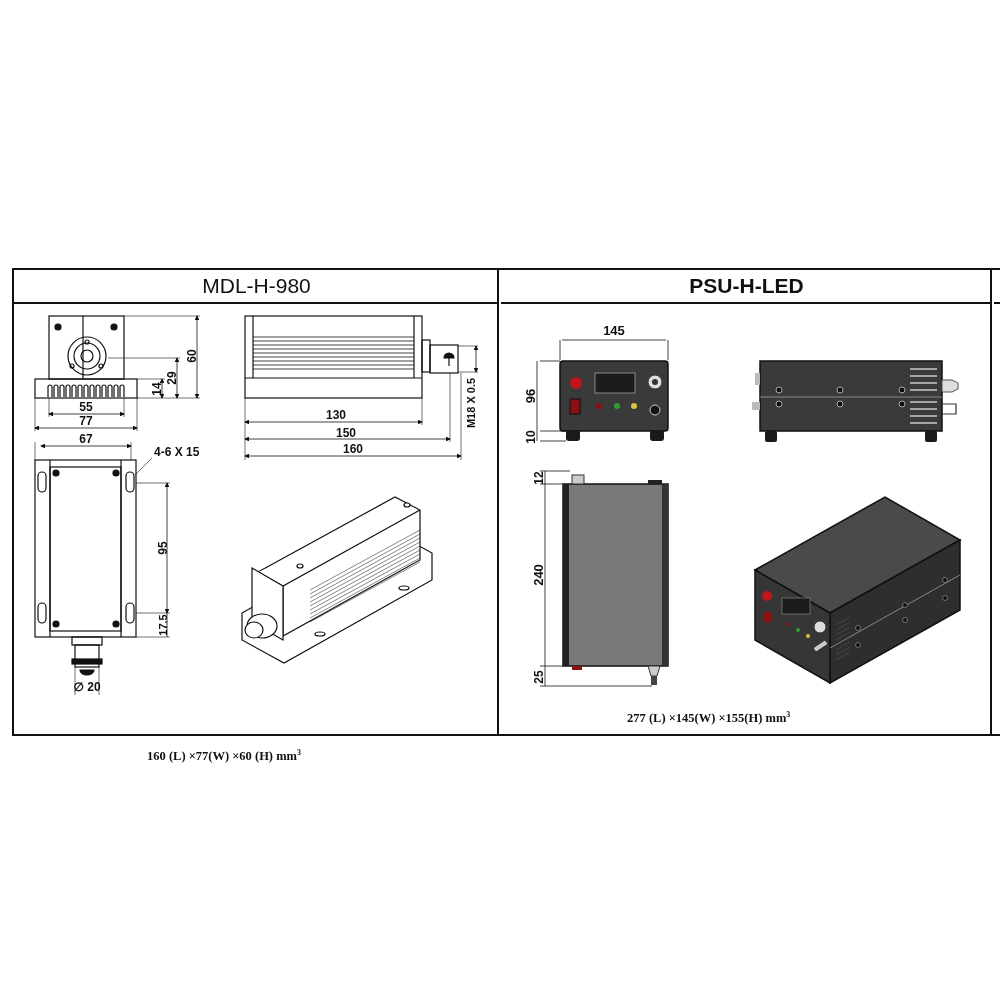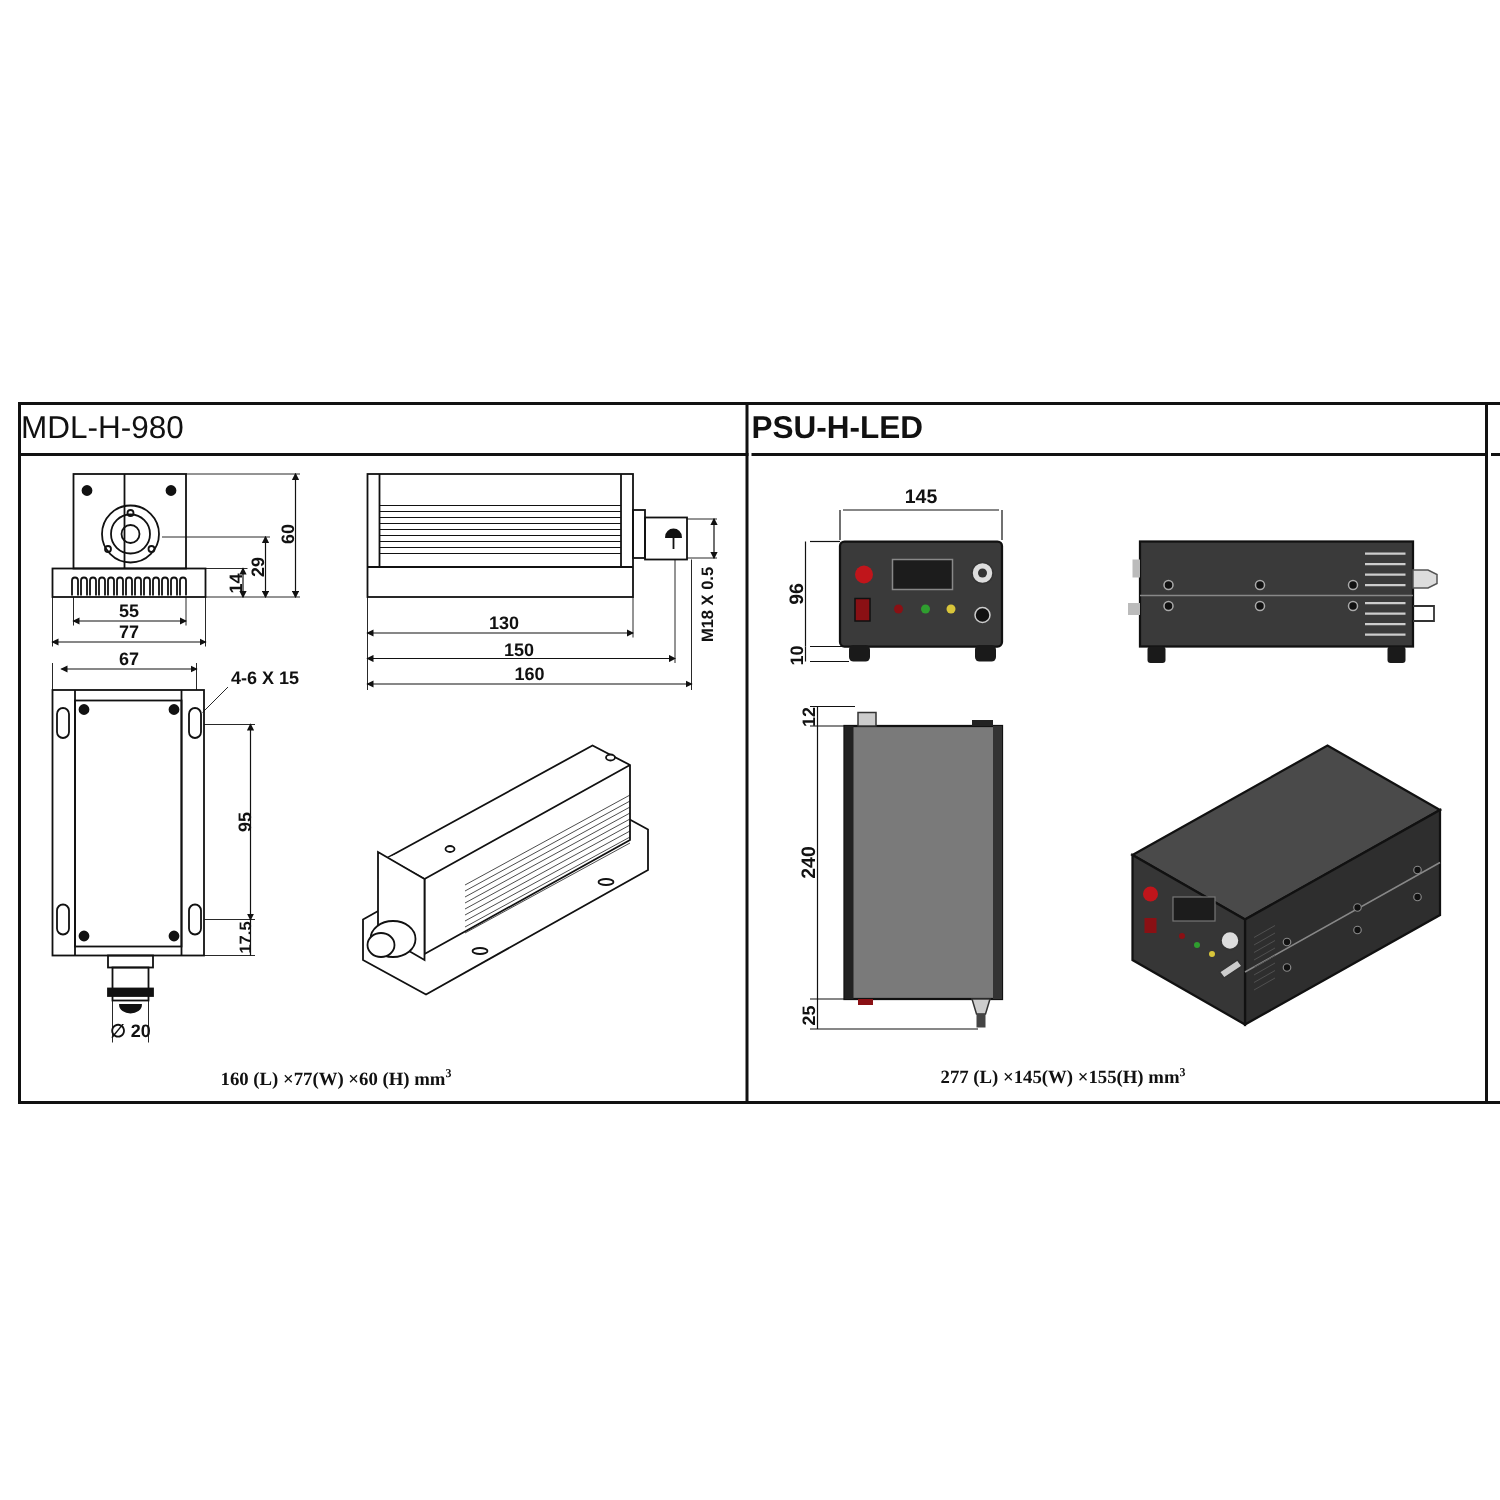--- a/index.html
+++ b/index.html
@@ -1,18 +1,18 @@
 <!DOCTYPE html>
 <html><head>
 <meta charset="utf-8">
 <style>
   html,body{margin:0;padding:0;background:#ffffff;}
   body{width:1000px;height:1000px;position:relative;overflow:hidden;font-family:"Liberation Sans",sans-serif;color:#111;}
   .table{position:absolute;left:12px;top:268px;width:1000px;height:468px;border:2px solid #111;border-right:none;box-sizing:border-box;}
-  .hdr{position:absolute;top:0;height:34px;border-bottom:2px solid #111;box-sizing:border-box;display:flex;align-items:center;justify-content:flex-start;font-size:21px;color:#111;}
+  .hdr{position:absolute;top:0;height:34px;border-bottom:2px solid #111;box-sizing:border-box;display:flex;align-items:center;justify-content:center;font-size:21px;color:#111;}
   .vline{position:absolute;top:0;bottom:0;width:2px;background:#111;}
   .caption{position:absolute;font-family:"Liberation Serif",serif;font-weight:bold;font-size:12.5px;white-space:nowrap;}
   .caption sup{font-size:8px;}
   svg text{font-family:"Liberation Sans",sans-serif;font-weight:bold;fill:#111;}
   .drawing{position:absolute;left:0;top:0;}
 </style>
 </head>
 <body>
 
 <div class="table">
@@ -276,18 +276,18 @@
       <line x1="836" y1="635" x2="850" y2="627"></line>
         <line x1="836" y1="640" x2="850" y2="632"></line>
       <line x1="836" y1="645" x2="850" y2="637"></line>
         <line x1="836" y1="650" x2="850" y2="642"></line>
       <line x1="836" y1="655" x2="850" y2="647"></line>
         <line x1="836" y1="660" x2="850" y2="652"></line>
     </g>
   </g>
 </svg>
 
-<div class="caption" style="left:147px;top:711px;">
+<div class="caption" style="left:147px;top:748px;">
   <span>160 (L) ×77(W) ×60 (H) mm</span><sup>3</sup>
 </div>
 <div class="caption" style="left:627px;top:710px;">
   <span>277 (L) ×145(W) ×155(H) mm</span><sup>3</sup>
 </div>
 
 </body></html>

